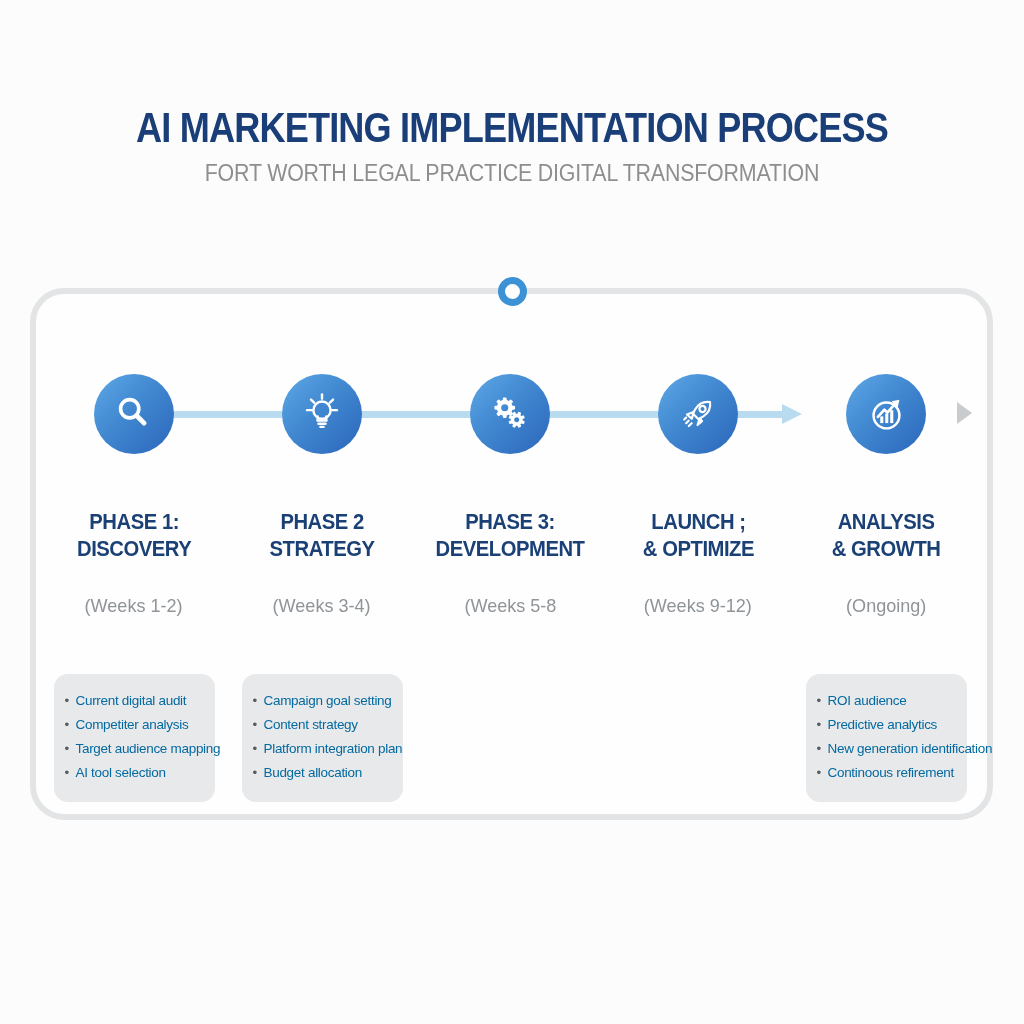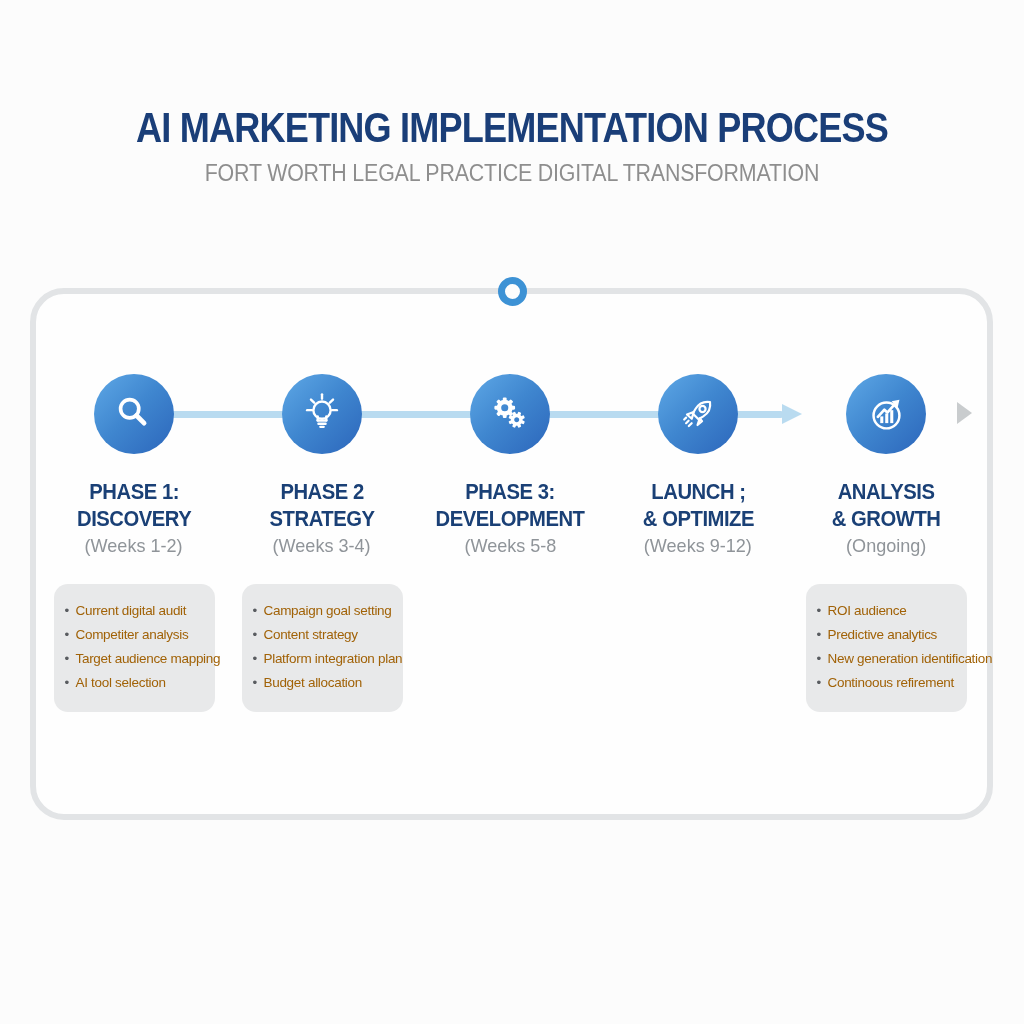--- a/index.html
+++ b/index.html
@@ -63,21 +63,21 @@
     border-top:11px solid transparent;
     border-bottom:11px solid transparent;
     border-left:15px solid #c9ccce;
   }
 
   
   .cols {
     position:absolute; left:4px; top:80px; width:940px;
     display:flex; z-index:2;
   }
-  .col { width:188px; display:flex; flex-direction:column; align-items:center; }
+  .col { width:188px; display:flex; flex-direction:column; align-items:center;gap:30px; }
   .icon-circle {
     width:80px; height:80px; border-radius:50%;
     background:linear-gradient(135deg,#5ea8e6 0%, #3f86cf 48%, #2c66bb 100%);
     display:flex; align-items:center; justify-content:center;
     margin-bottom:24px;
     flex:0 0 auto;
   }
   .icon-circle svg { width:46px; height:46px; display:block; }
   .ph-title {
     font-size:22px; font-weight:bold; color:#1a4076;
@@ -95,21 +95,21 @@
   .ph-box {
     margin-top:27px;
     width:161px; min-height:128px;
     background:#e8e9ea; border-radius:14px;
     padding:15px 6px 12px 10px;
   }
   .ph-box ul { list-style:none; }
   .ph-box li {
     position:relative; padding-left:12px;
     font-size:13.5px; line-height:24px;
-    color:#a16207; letter-spacing:-0.3px;
+    color:#0369a1; letter-spacing:-0.3px;
     white-space:nowrap;
   }
   .ph-box li::before {
     content:"\2022";
     position:absolute; left:1px; top:0;
     color:#595c60;
   }
 </style>
 </head>
 <body>

